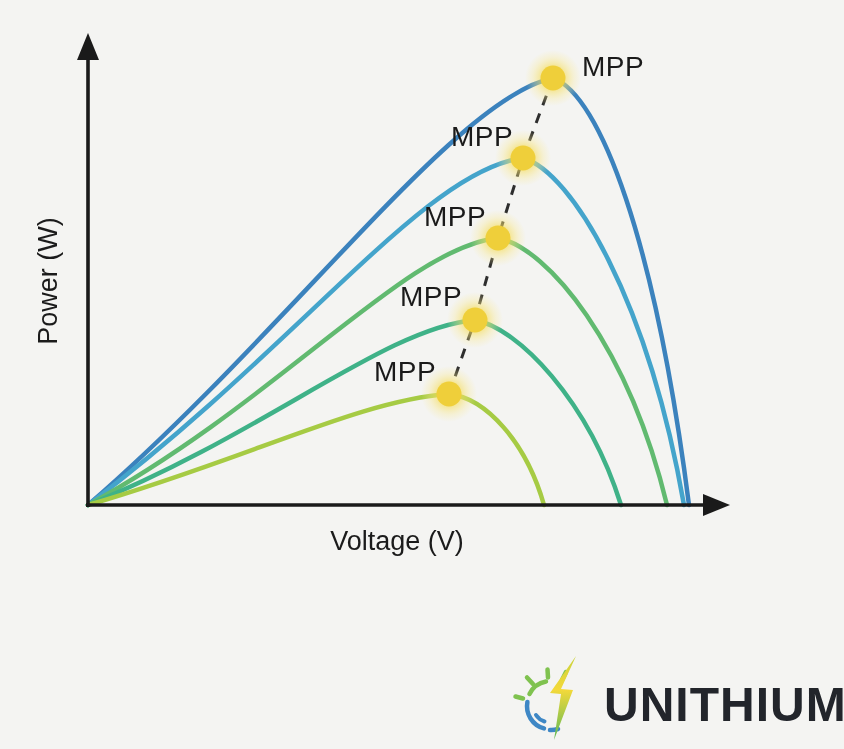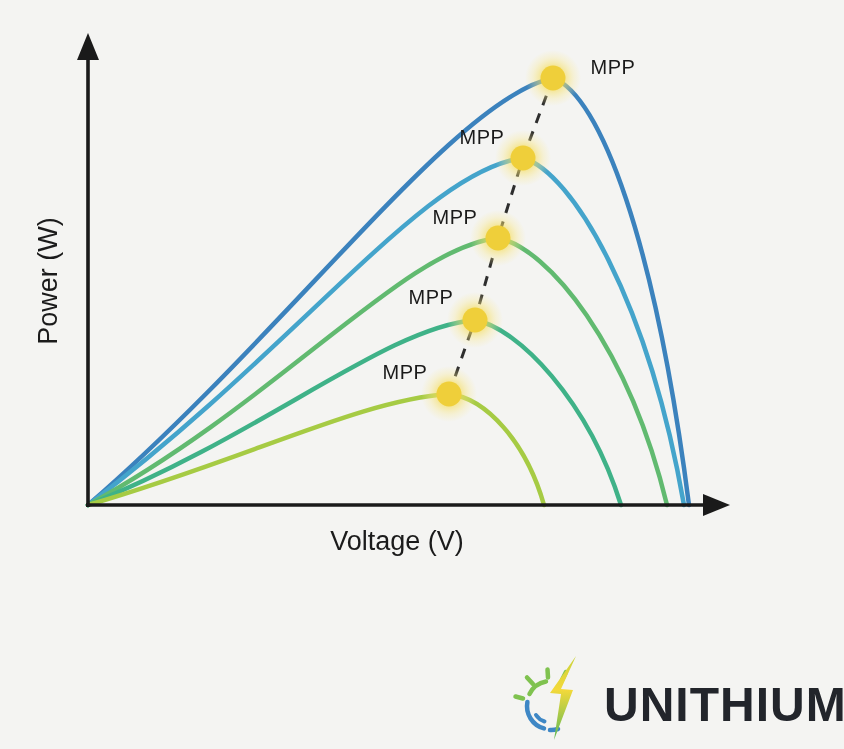--- a/index.html
+++ b/index.html
@@ -14,21 +14,21 @@
   .axis-label{
     position:absolute;
     font-size:27px;color:#1b1b1b;
     white-space:nowrap;
     transform:translate(-50%,-50%);
   }
   .y-label{left:48px;top:281px;transform:translate(-50%,-50%) rotate(-90deg);}
   .x-label{left:397px;top:541px;text-align:right;}
   .mpp-label{
     position:absolute;
-    font-size:20px;color:#1a1a1a;
+    font-size:28px;color:#1a1a1a;
     letter-spacing:.5px;
     transform:translate(-50%,-50%);
     white-space:nowrap;
   }
   .logo{
     position:absolute;left:506px;top:650px;
     display:flex;align-items:center;gap:8px;
     height:98px;
   }
   .logo-text{

